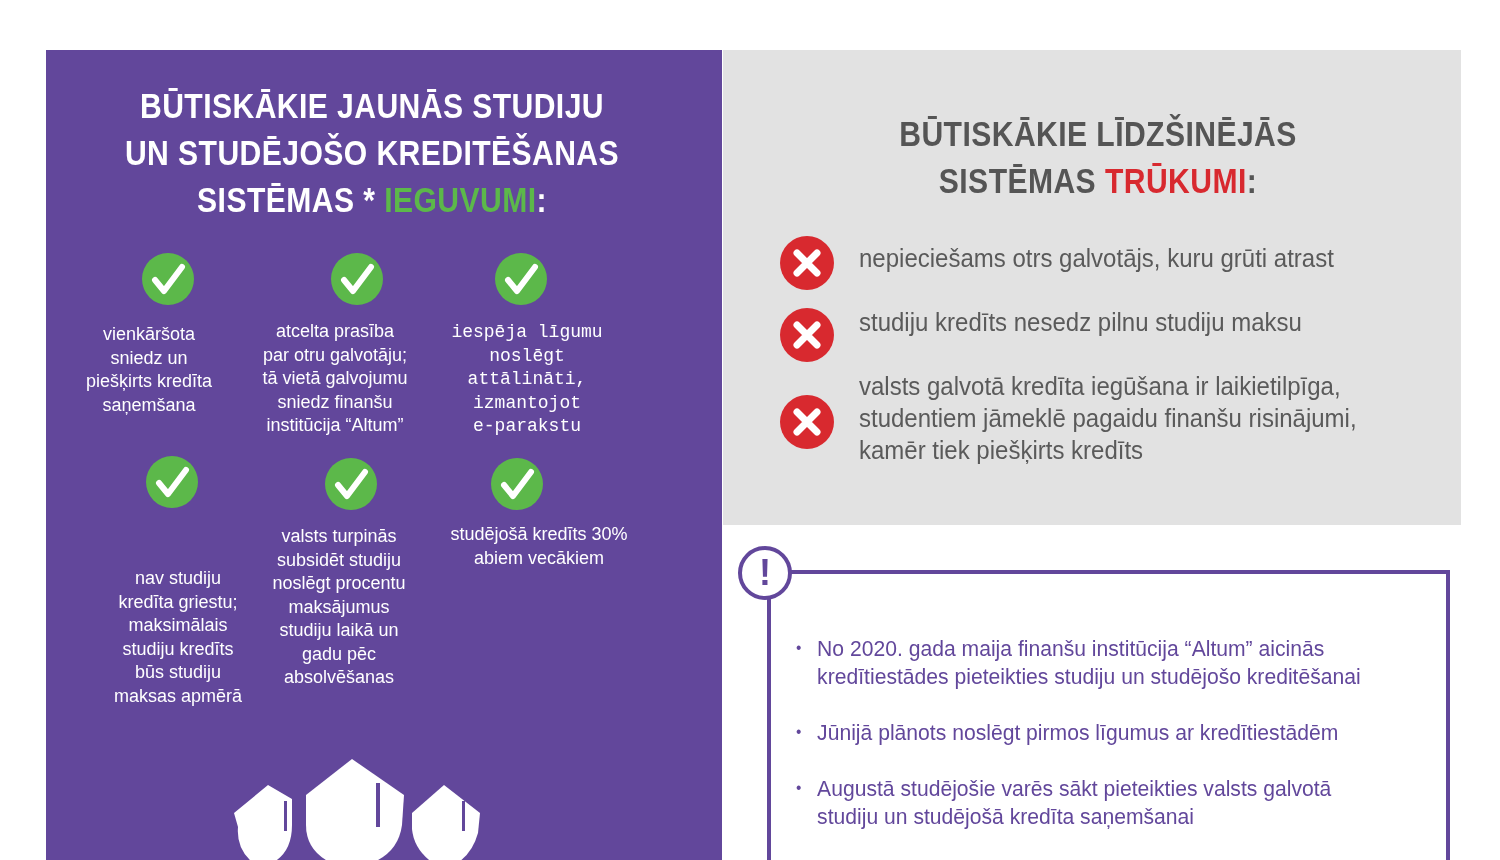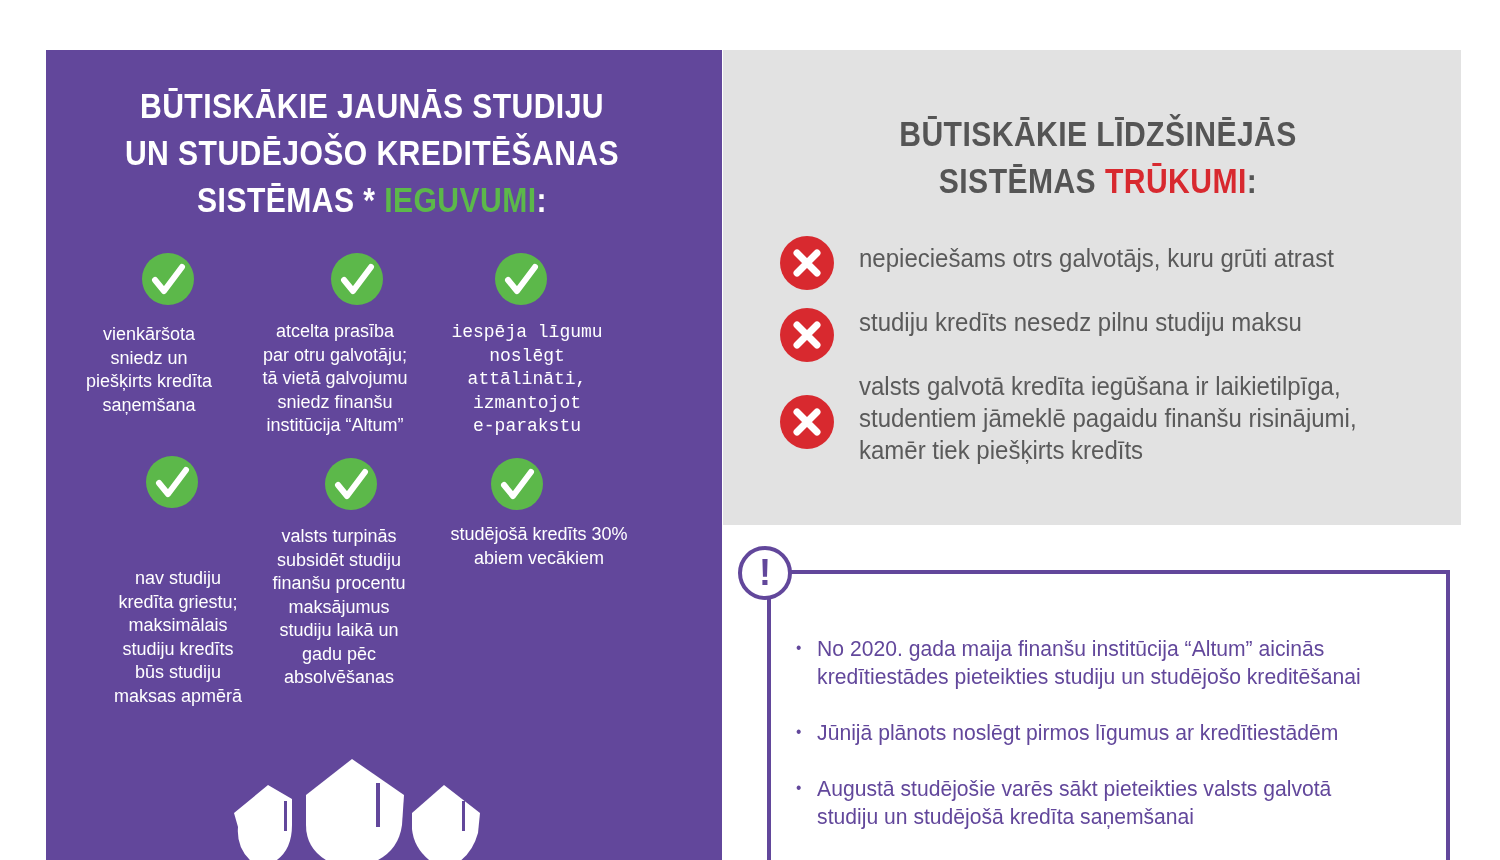--- a/index.html
+++ b/index.html
@@ -129,21 +129,21 @@
   <div>nav studiju</div>
   <div>kredīta griestu;</div>
   <div>maksimālais</div>
   <div>studiju kredīts</div>
   <div>būs studiju</div>
   <div>maksas apmērā</div>
 </div>
 <div class="benefit" style="left:239px;top:525px;">
   <div>valsts turpinās</div>
   <div>subsidēt studiju</div>
-  <div>finanšu procentu</div>
+  <div>noslēgt procentu</div>
   <div>maksājumus</div>
   <div>studiju laikā un</div>
   <div>gadu pēc</div>
   <div>absolvēšanas</div>
 </div>
 <div class="benefit" style="left:419px;top:523px;width:240px;">
   <div>studējošā kredīts 30%</div>
   <div>abiem vecākiem</div>
 </div>
 

